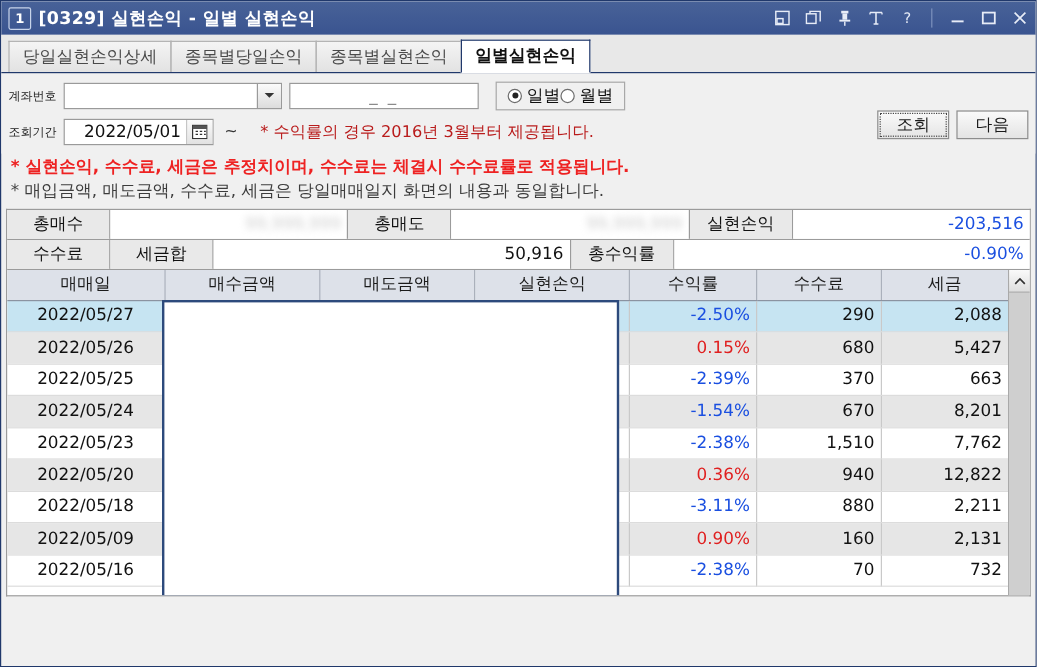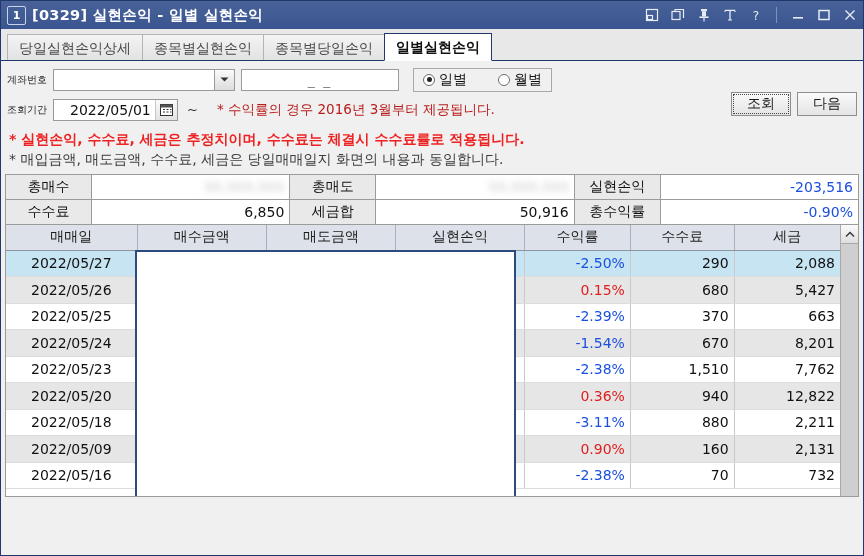--- a/index.html
+++ b/index.html
@@ -151,21 +151,21 @@
     display: flex; align-items: center; justify-content: center;
     letter-spacing: 2px;
   }
   .radiogroup {
     margin-left: 14px;
     height: 24px;
     border: 1px solid #a8a8a8;
     background: #f0f0f0;
     display: flex; align-items: center;
     padding: 0 9px;
-    gap: 31px;
+    gap: 0;
     box-sizing: border-box;
   }
   .radio { display: flex; align-items: center; font-size: 14px; white-space: nowrap; }
   .radio .dot {
     width: 12px; height: 12px; border-radius: 50%;
     border: 1px solid #6d6d6d;
     background: #ffffff;
     margin-right: 4px;
     position: relative;
     box-sizing: border-box;
@@ -406,22 +406,22 @@
       <div class="ticon">
         <svg width="14" height="14" viewBox="0 0 14 14">
             <path d="M2.5 2.5 L11.5 11.5 M11.5 2.5 L2.5 11.5" stroke="#e7ecf7" stroke-width="1.4" fill="none"></path>
           </svg>
       </div>
     </div>
   </div>
 
   <div class="tabstrip">
     <div class="tab">당일실현손익상세</div>
+    <div class="tab">종목별당일손익</div>
     <div class="tab">종목별실현손익</div>
-    <div class="tab">종목별당일손익</div>
     <div class="tab active">일별실현손익</div>
   </div>
 
   <div class="panel">
 
     <div class="row">
       <div class="lbl">계좌번호</div>
       <div class="combo">
         <div class="cval"></div>
         <div class="carrow">
@@ -478,21 +478,20 @@
         </div>
       <div class="scell-l">총매도</div>
       <div class="scell-v">
           <span class="blurred">99,999,999</span>
         </div>
       <div class="scell-l">실현손익</div>
       <div class="scell-v last neg">-203,516</div>
     </div>
     <div class="srow">
       <div class="scell-l">수수료</div>
-      <div class="scell-v">6,850</div>
       <div class="scell-l">세금합</div>
       <div class="scell-v">50,916</div>
       <div class="scell-l">총수익률</div>
       <div class="scell-v last neg">-0.90%</div>
     </div>
   </div>
 
   <div class="tablewrap">
     <div class="tablecore">
       <table class="grid">

